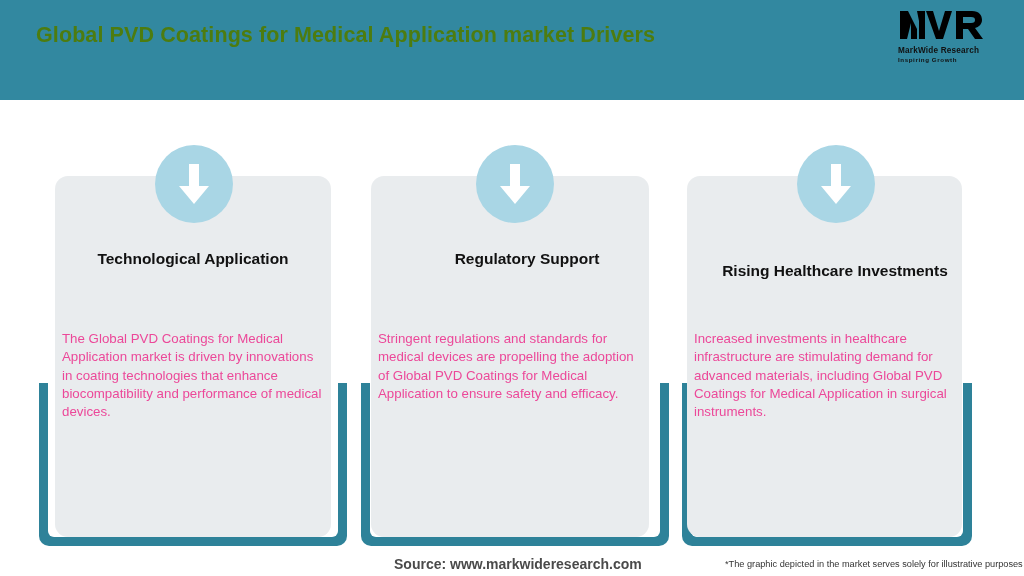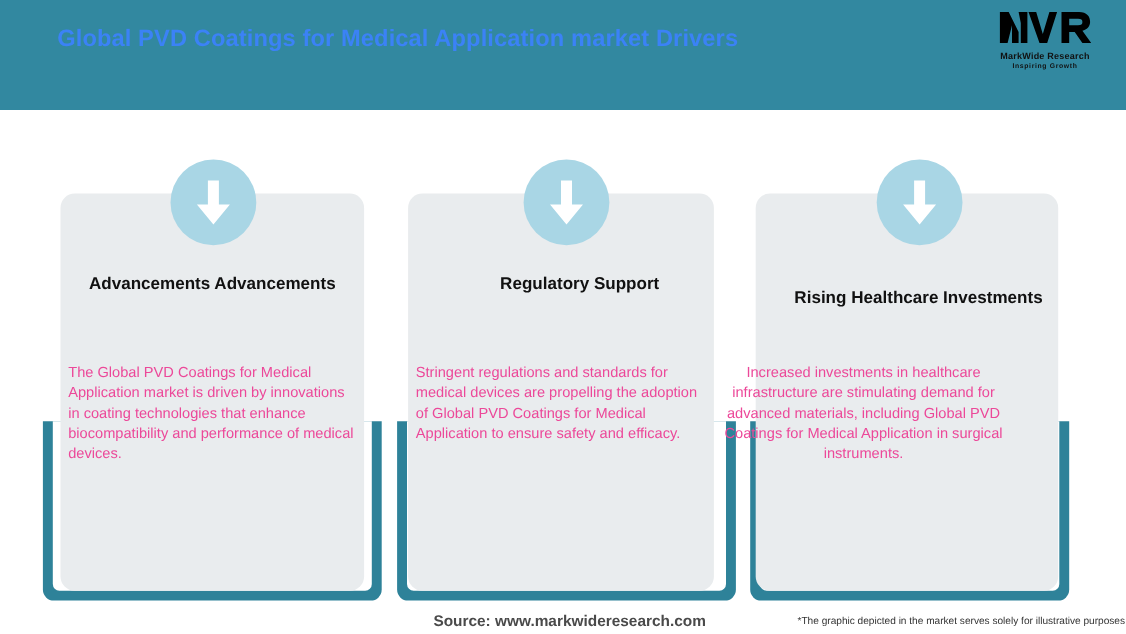--- a/index.html
+++ b/index.html
@@ -18,39 +18,38 @@
   
   #header-band {
     position: absolute;
     left: 0; top: 0;
     width: 1024px;
     height: 100px;
     background: #3288a0;
   }
   #page-title {
     position: absolute;
-    left: 52px;
+    left: 36px;
     top: 23px;
     font-size: 21.5px;
     font-weight: bold;
-    color: #3b82f6;
+    color: #4d7c0f;
     letter-spacing: 0.1px;
     white-space: nowrap;
   }
 
   
   #brand-logo {
     position: absolute;
     right: 22px;
     top: 9px;
     width: 104px;
     height: 62px;
     display: flex;
     flex-direction: column;
-    align-items: center;
     justify-content: flex-start;
   }
   #brand-logo .logo-mark {
     line-height: 1;
   }
   #brand-logo .logo-name {
     font-size: 8.2px;
     font-weight: bold;
     color: #111111;
     letter-spacing: 0.2px;
@@ -137,21 +136,21 @@
   #icon-circle-1 { left: 155px; }
   #icon-circle-2 { left: 476px; }
   #icon-circle-3 { left: 797px; }
 
   #card-title-1 { left: 55px;  width: 276px; }
   #card-title-2 { left: 371px; width: 312px; }
   #card-title-3 { left: 687px; width: 296px; margin-top: 12px; }
 
   #card-body-1 { left: 62px;  width: 262px; }
   #card-body-2 { left: 378px; width: 262px; }
-  #card-body-3 { left: 652px; width: 266px; text-align: center; }
+  #card-body-3 { left: 694px; width: 266px; }
 
   
   #footer-source {
     position: absolute;
     left: 394px;
     top: 556px;
     font-size: 14px;
     font-weight: bold;
     color: #4a4a4a;
     white-space: nowrap;
@@ -192,21 +191,21 @@
 
 <div class="bracket" id="bracket-1">
   <div class="inner-cut"></div>
 </div>
 <div class="card" id="card-1"></div>
 <div class="icon-circle" id="icon-circle-1">
   <svg width="36" height="44" viewBox="0 0 36 44" aria-hidden="true">
     <polygon points="13,2 23,2 23,24 33,24 18,42 3,24 13,24" fill="#ffffff"></polygon>
   </svg>
 </div>
-<div class="card-title" id="card-title-1">Advancements Advancements</div>
+<div class="card-title" id="card-title-1">Technological Application</div>
 <div class="card-body" id="card-body-1">The Global PVD Coatings for Medical Application market is driven by innovations in coating technologies that enhance biocompatibility and performance of medical devices.</div>
 
 <div class="bracket" id="bracket-2">
   <div class="inner-cut"></div>
 </div>
 <div class="card" id="card-2"></div>
 <div class="icon-circle" id="icon-circle-2">
   <svg width="36" height="44" viewBox="0 0 36 44" aria-hidden="true">
     <polygon points="13,2 23,2 23,24 33,24 18,42 3,24 13,24" fill="#ffffff"></polygon>
   </svg>

